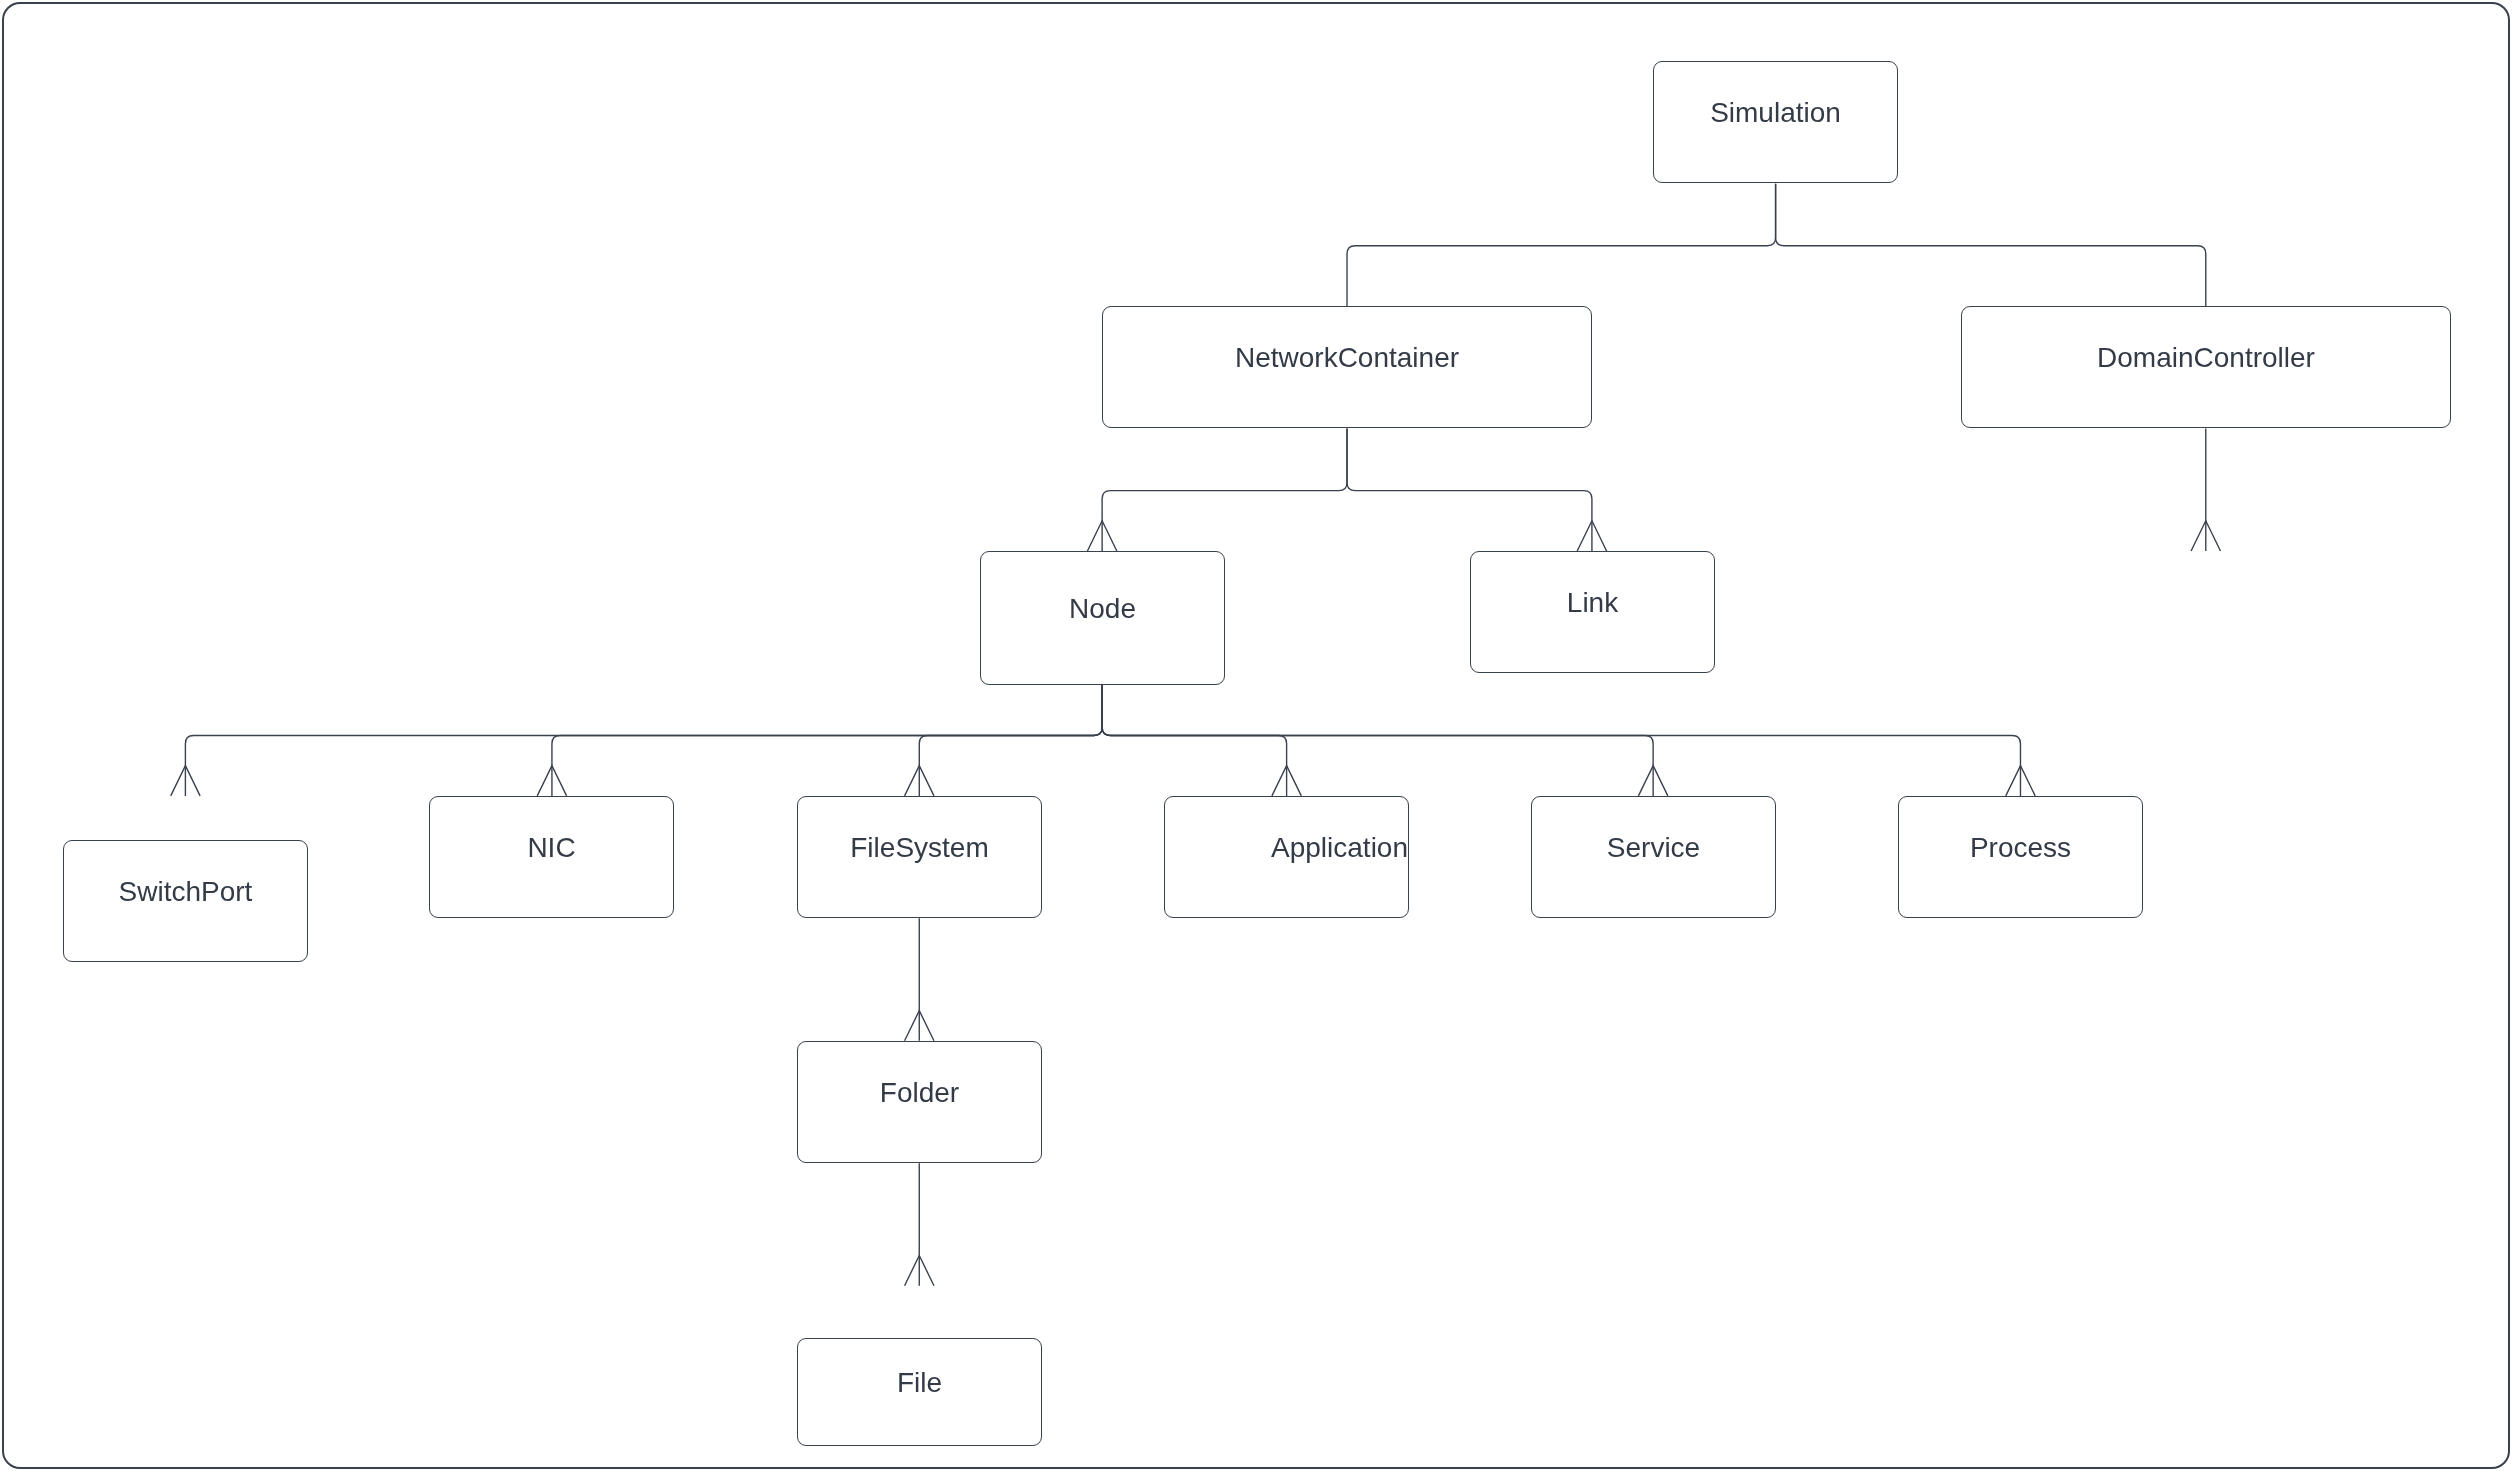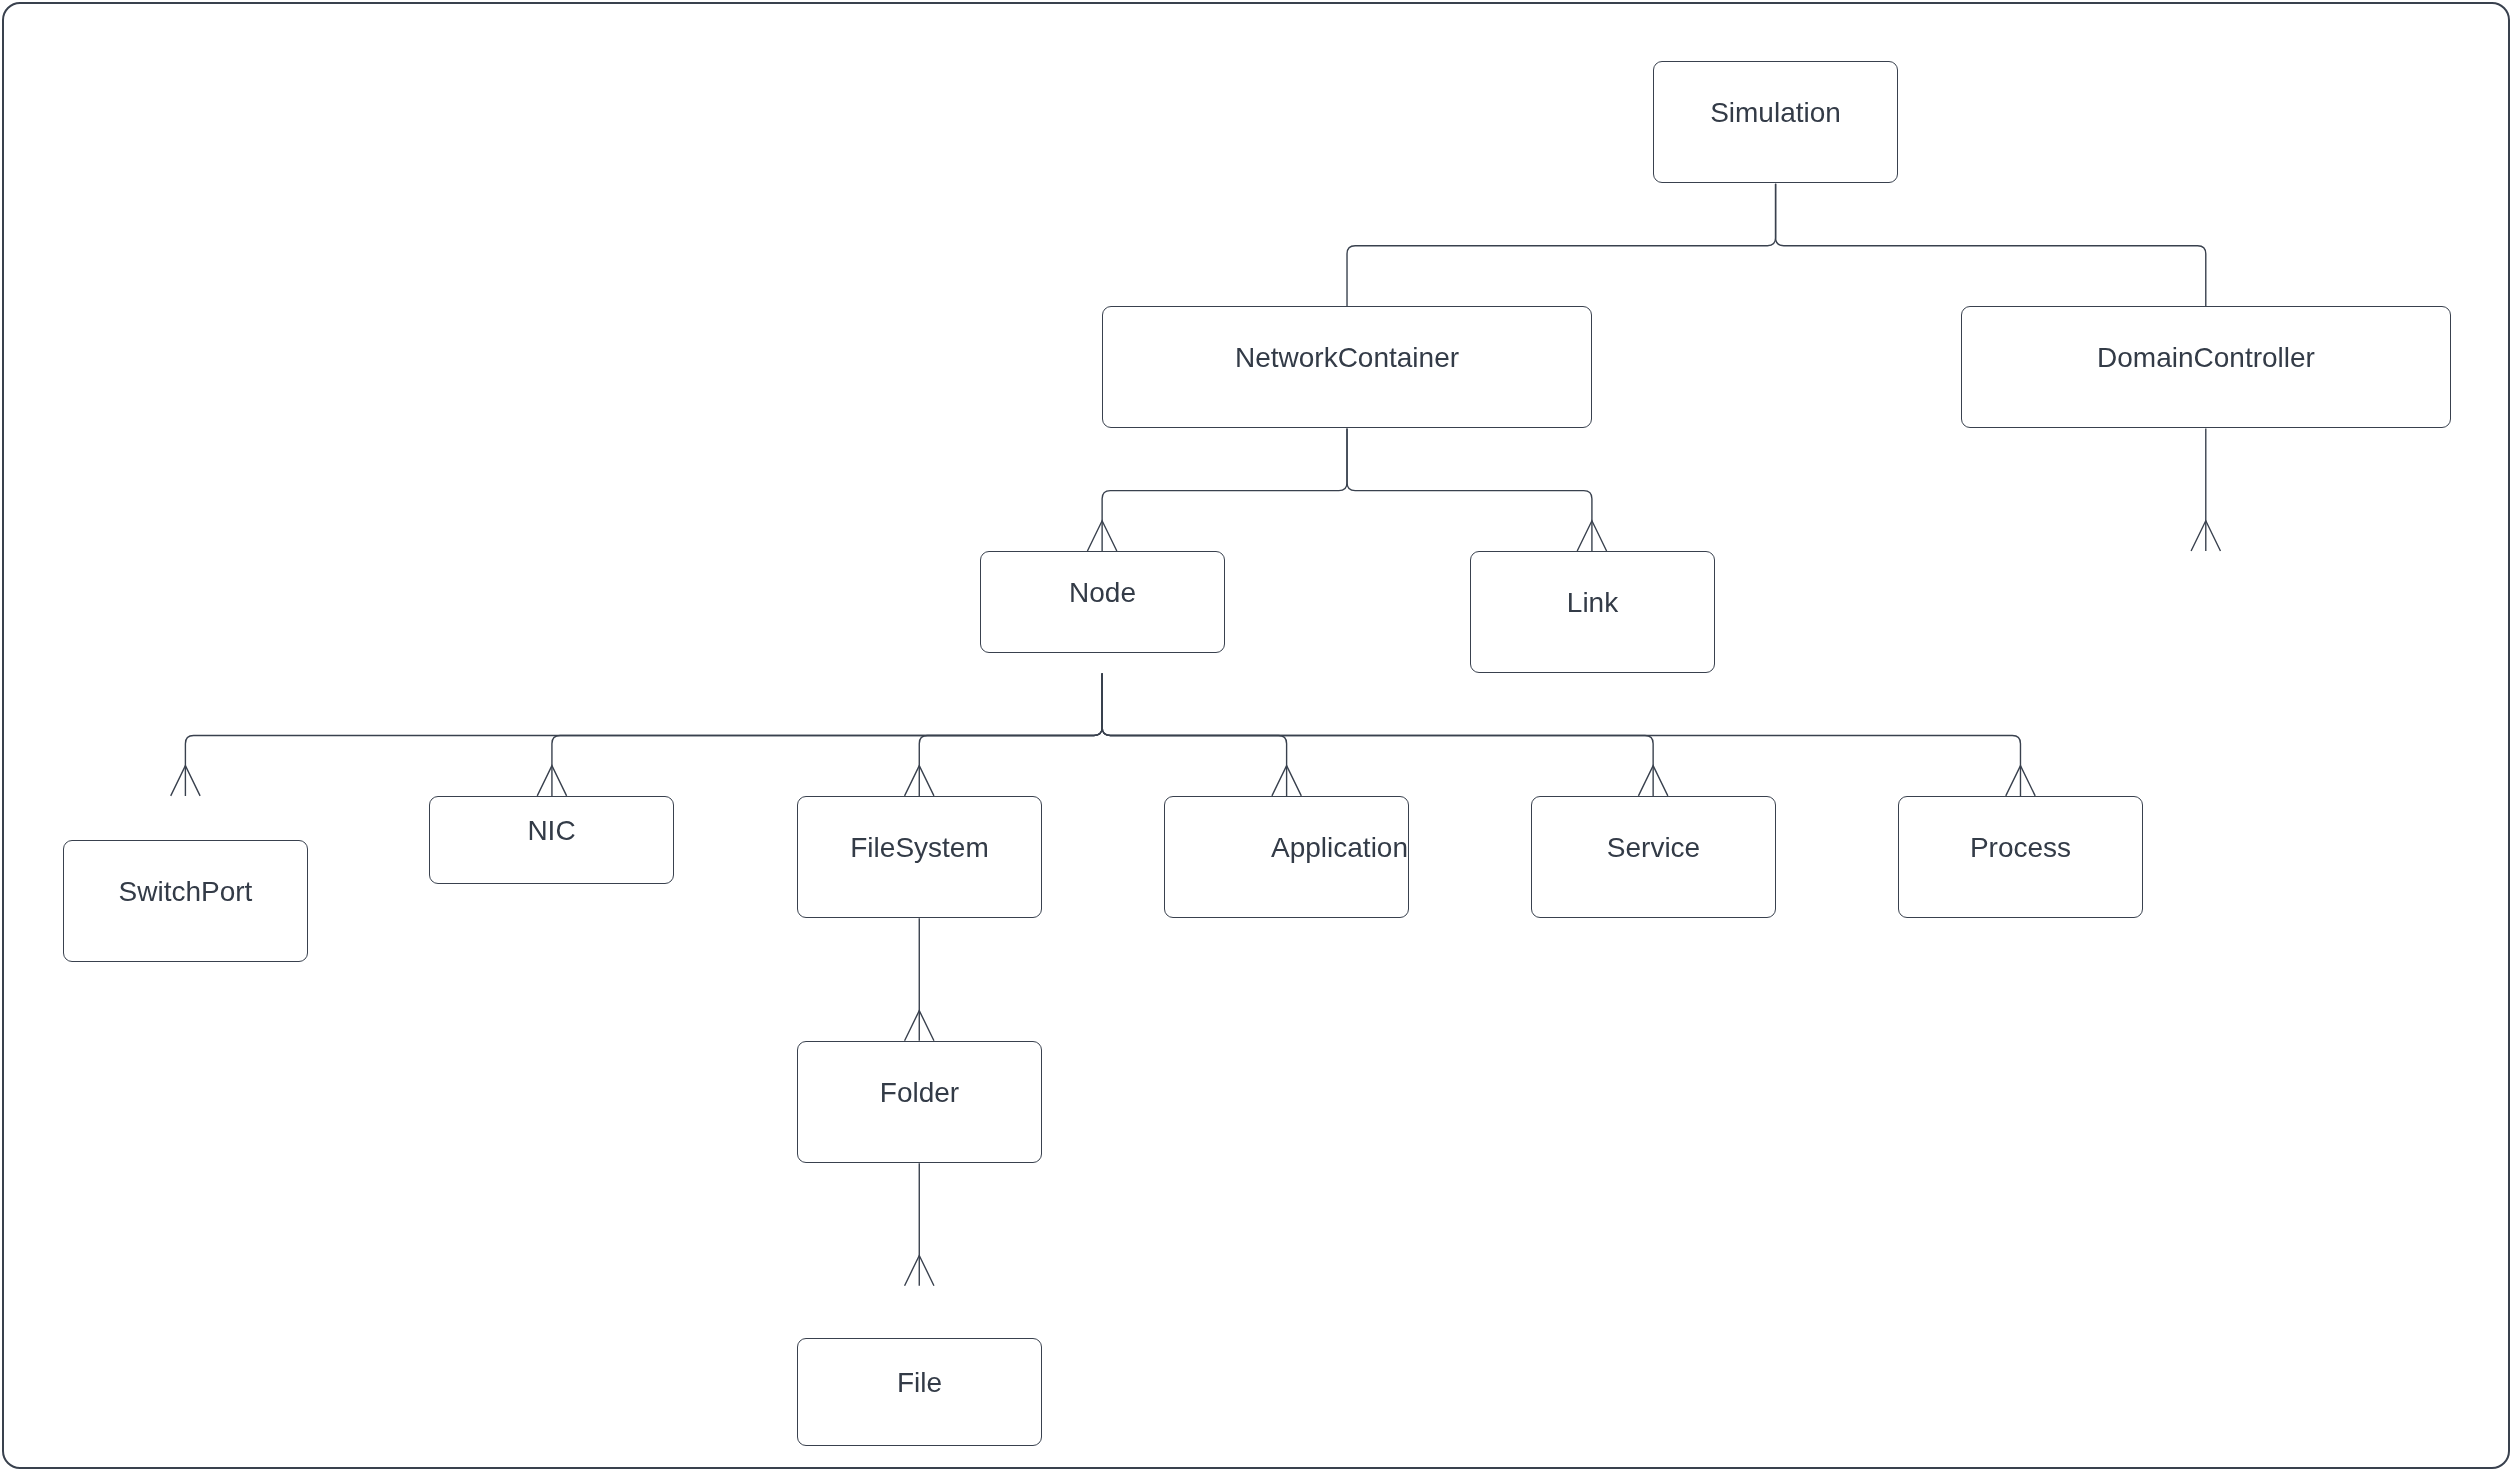--- a/index.html
+++ b/index.html
@@ -87,30 +87,30 @@
 
   <div class="node" style="left: 1653px; top: 61px; width: 245px; height: 122px;">
     <span>Simulation</span>
   </div>
   <div class="node" style="left: 1961px; top: 306px; width: 490px; height: 122px;">
     <span>DomainController</span>
   </div>
   <div class="node" style="left: 1102px; top: 306px; width: 490px; height: 122px;">
     <span>NetworkContainer</span>
   </div>
-  <div class="node" style="left: 980px; top: 551px; width: 245px; height: 102px;">
+  <div class="node" style="left: 980px; top: 551px; width: 245px; height: 134px;">
     <span>Node</span>
   </div>
   <div class="node" style="left: 1470px; top: 551px; width: 245px; height: 122px;">
     <span>Link</span>
   </div>
   <div class="node" style="left: 63px; top: 796px; width: 245px; height: 122px; margin-top: 44px;">
     <span>SwitchPort</span>
   </div>
-  <div class="node" style="left: 429px; top: 796px; width: 245px; height: 88px;">
+  <div class="node" style="left: 429px; top: 796px; width: 245px; height: 122px;">
     <span>NIC</span>
   </div>
   <div class="node" style="left: 797px; top: 796px; width: 245px; height: 122px;">
     <span>FileSystem</span>
   </div>
   <div class="node" style="left: 1164px; top: 796px; width: 245px; height: 122px; justify-content: flex-end;">
     <span>Application</span>
   </div>
   <div class="node" style="left: 1531px; top: 796px; width: 245px; height: 122px;">
     <span>Service</span>

